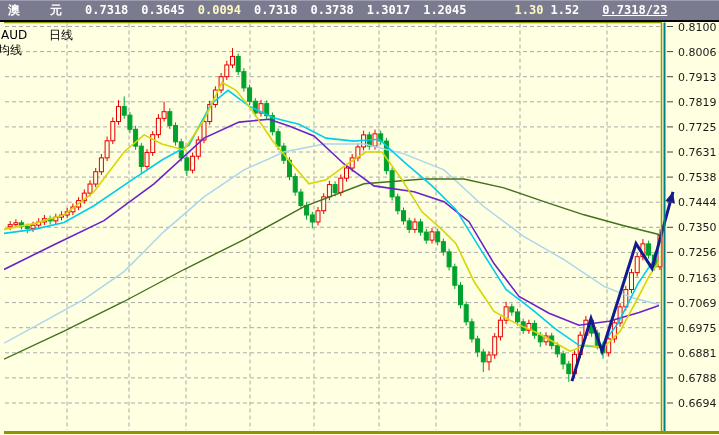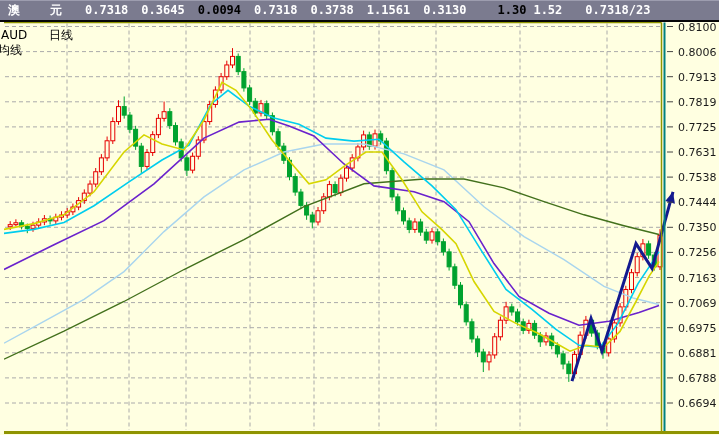--- a/index.html
+++ b/index.html
@@ -13,48 +13,48 @@
     background:#7b7b8f;
     border-top:1px solid #9d9daf;
     border-bottom:2px solid #060608;
     display:flex;align-items:center;
     gap:13px;padding-left:8px;box-sizing:content-box;
     font-family:"DejaVu Sans Mono",monospace;
     font-size:12px;font-weight:700;color:#ffffff;
     white-space:nowrap;
   }
   #quote-bar span{display:inline-block;line-height:19px;}
-  #quote-bar span.hl{color:#000000;}
+  #quote-bar span.hl{color:#fef9c3;}
   #quote-bar span:nth-child(1){margin-right:16px;letter-spacing:1px;}
   #quote-bar span:nth-child(2){margin-right:10px;}
-  #quote-bar span:nth-child(10){margin-left:18px;}
+  #quote-bar span:nth-child(10){margin-left:35px;}
   #quote-bar span:nth-child(11){margin-left:-6px;}
-  #quote-bar span:nth-child(12){margin-left:10px;}
+  #quote-bar span:nth-child(12){margin-left:10px;text-decoration:underline;}
   #chart-area{position:absolute;left:4px;top:22px;width:719px;height:331px;}
   #chart-svg{position:absolute;left:0;top:0;}
   .corner-label{
     position:absolute;color:#000;font-size:12px;line-height:14px;
     font-family:"DejaVu Sans",sans-serif;white-space:nowrap;z-index:5;
   }
   #symbol-row{left:-3px;top:6px;}
   #ma-row{left:-6px;top:21px;}
 </style>
 </head>
 <body>
 
 <div id="quote-bar">
     <span>澳</span>
     <span>元</span>
     <span>0.7318</span>
     <span>0.3645</span>
     <span class="hl">0.0094</span>
     <span>0.7318</span>
     <span>0.3738</span>
-    <span>1.1561</span>
-    <span>0.3130</span>
+    <span>1.3017</span>
+    <span>1.2045</span>
     <span class="hl">1.30</span>
     <span>1.52</span>
     <span>0.7318/23</span>
   </div>
 
 <div id="chart-area">
   <div class="corner-label" id="symbol-row">
     <span>AUD</span>
     <span style="display:inline-block;width:14px;"></span>
     <span>日线</span>

